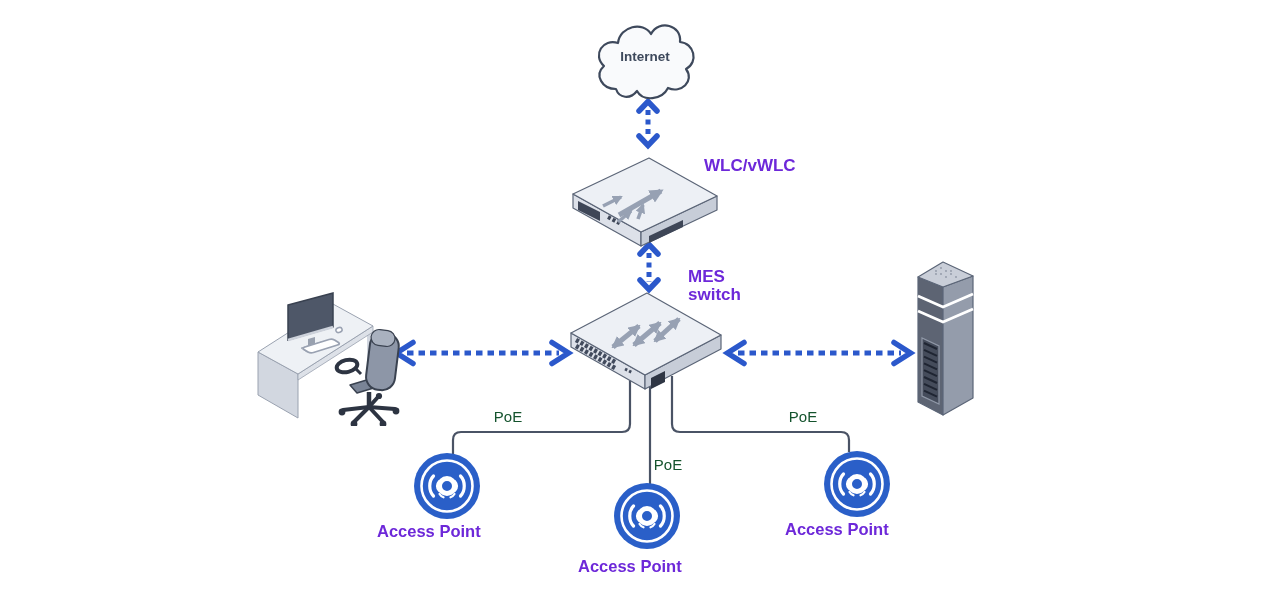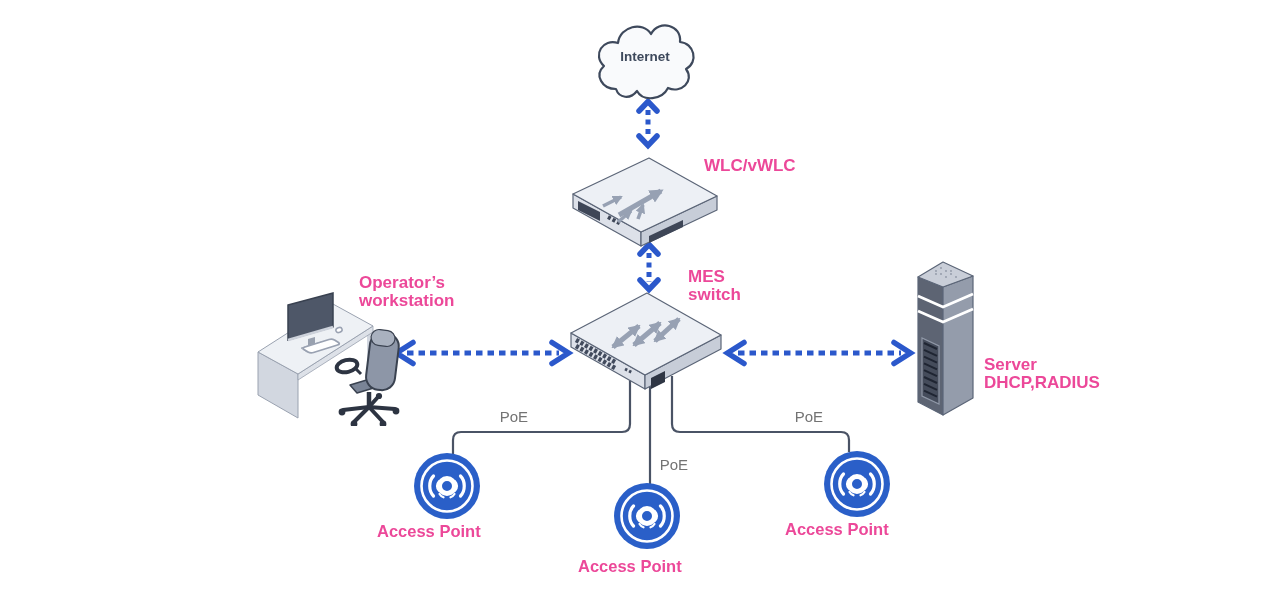--- a/index.html
+++ b/index.html
@@ -3,25 +3,25 @@
 <meta charset="utf-8">
 <style>
   html,body { margin:0; padding:0; background:#ffffff; }
   #stage {
     position:relative; width:1277px; height:591px; background:#ffffff;
     font-family:"Liberation Sans", sans-serif; overflow:hidden;
   }
   .abs { position:absolute; }
   .label {
     position:absolute; font-family:"Liberation Sans", sans-serif;
-    font-weight:700; color:#ec4899; white-space:pre-line; line-height:1.06;
+    font-weight:700; color:#6d28d9; white-space:pre-line; line-height:1.06;
     font-size:17px; letter-spacing:0;
   }
   .label.dark  { color:#3e495c; font-size:13.5px; text-align:center; }
-  .label.poe   { color:#737373; font-weight:400; font-size:15px; text-align:right; }
+  .label.poe   { color:#14532d; font-weight:400; font-size:15px; text-align:center; }
   .label.ap    { font-size:16.5px; }
   .chev  { fill:none; stroke:#2b58cb; stroke-width:5.5; stroke-linecap:round; stroke-linejoin:miter; }
   .bdash { fill:none; stroke:#2b58cb; stroke-width:5; }
   .cable { fill:none; stroke:#4a5365; stroke-width:2.2; stroke-linejoin:round; }
   .devline { stroke:#5b6577; stroke-width:1.2; stroke-linejoin:round; }
   svg { display:block; }
 </style>
 </head>
 <body>
 
@@ -136,22 +136,20 @@
       </g>
       <g fill="#2d3442">
         <circle cx="89" cy="136" r="3.4"></circle>
           <circle cx="101" cy="148" r="3.4"></circle>
         <circle cx="130" cy="148" r="3.4"></circle>
           <circle cx="143" cy="135" r="3.4"></circle>
         <circle cx="126" cy="120" r="3.1"></circle>
       </g>
     </g>
   </svg>
-  <div class="label" style="left:359px;top:274px;">Operator’s
-workstation</div>
 
   <svg class="abs" style="left:912px;top:258px;" width="110" height="162" viewBox="0 0 110 162">
     <polygon class="devline" points="6,19 6,144 31,157 31,29" fill="#5d6473"></polygon>
     <polygon class="devline" points="31,29 31,157 61,140 61,18" fill="#949cab"></polygon>
     <polygon class="devline" points="6,19 31,4 61,18 31,29" fill="#c9ced8"></polygon>
     <g fill="#8f97a6">
       <circle cx="24" cy="13" r="0.9"></circle>
         <circle cx="29" cy="10" r="0.9"></circle>
         <circle cx="34" cy="13" r="0.9"></circle>
       <circle cx="39" cy="16" r="0.9"></circle>
@@ -170,22 +168,20 @@
       <line x1="12" y1="85" x2="25" y2="91"></line>
         <line x1="12" y1="91.8" x2="25" y2="97.8"></line>
       <line x1="12" y1="98.6" x2="25" y2="104.6"></line>
         <line x1="12" y1="105.4" x2="25" y2="111.4"></line>
       <line x1="12" y1="112.2" x2="25" y2="118.2"></line>
         <line x1="12" y1="119" x2="25" y2="125"></line>
       <line x1="12" y1="125.8" x2="25" y2="131.8"></line>
         <line x1="12" y1="132.6" x2="25" y2="138.6"></line>
     </g>
   </svg>
-  <div class="label" style="left:984px;top:356px;">Server
-DHCP,RADIUS</div>
 
   <svg class="abs" style="left:413px;top:452px;" width="68" height="68" viewBox="0 0 68 68">
     <circle cx="34" cy="34" r="33" fill="#2a5fc8"></circle>
     <circle cx="34" cy="34" r="25.5" fill="none" stroke="#ffffff" stroke-width="2.6"></circle>
     <circle cx="34" cy="34" r="7.5" fill="none" stroke="#ffffff" stroke-width="5"></circle>
     <g fill="none" stroke="#ffffff" stroke-linecap="round">
       <path d="M 20.5,24 C 15.5,29 15.5,39 20.5,44" stroke-width="3.2"></path>
       <path d="M 47.5,24 C 52.5,29 52.5,39 47.5,44" stroke-width="3.2"></path>
       <path d="M 26,29.5 C 23.6,32.2 23.6,35.8 26,38.5" stroke-width="2.6"></path>
       <path d="M 42,29.5 C 44.4,32.2 44.4,35.8 42,38.5" stroke-width="2.6"></path>

